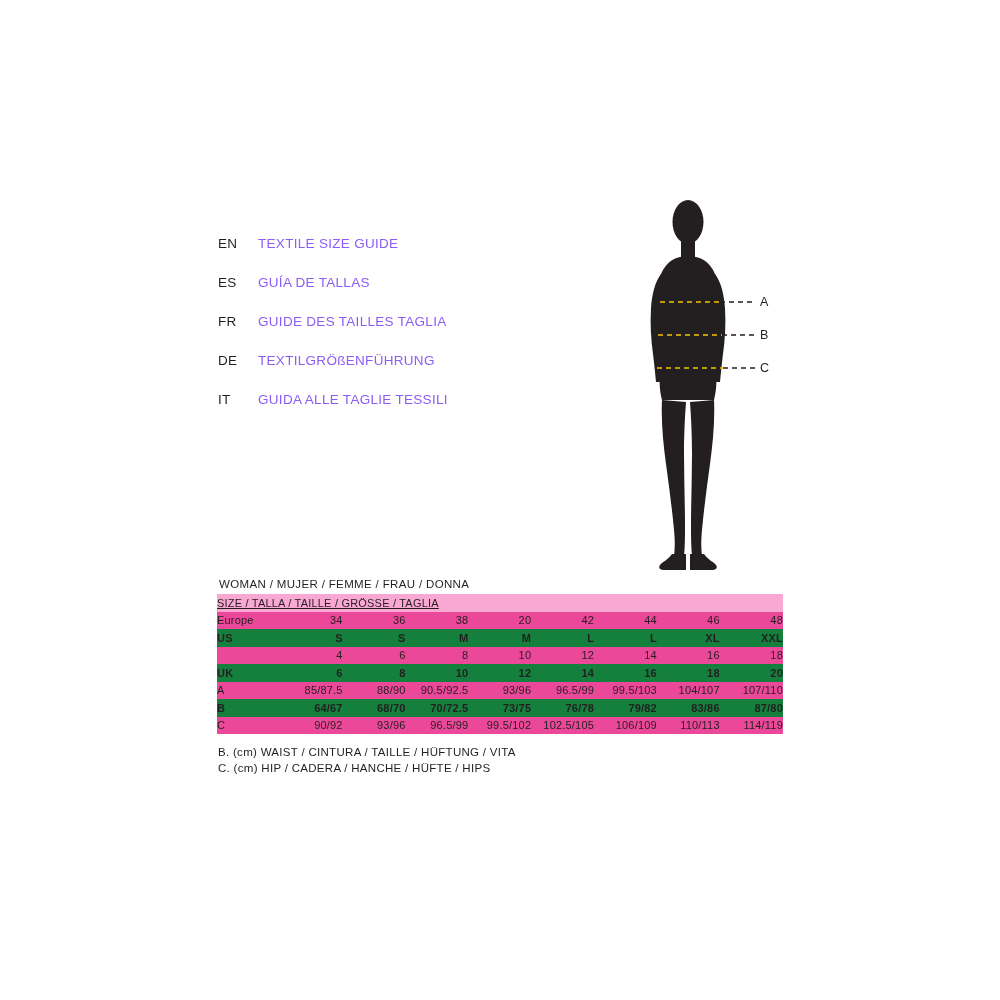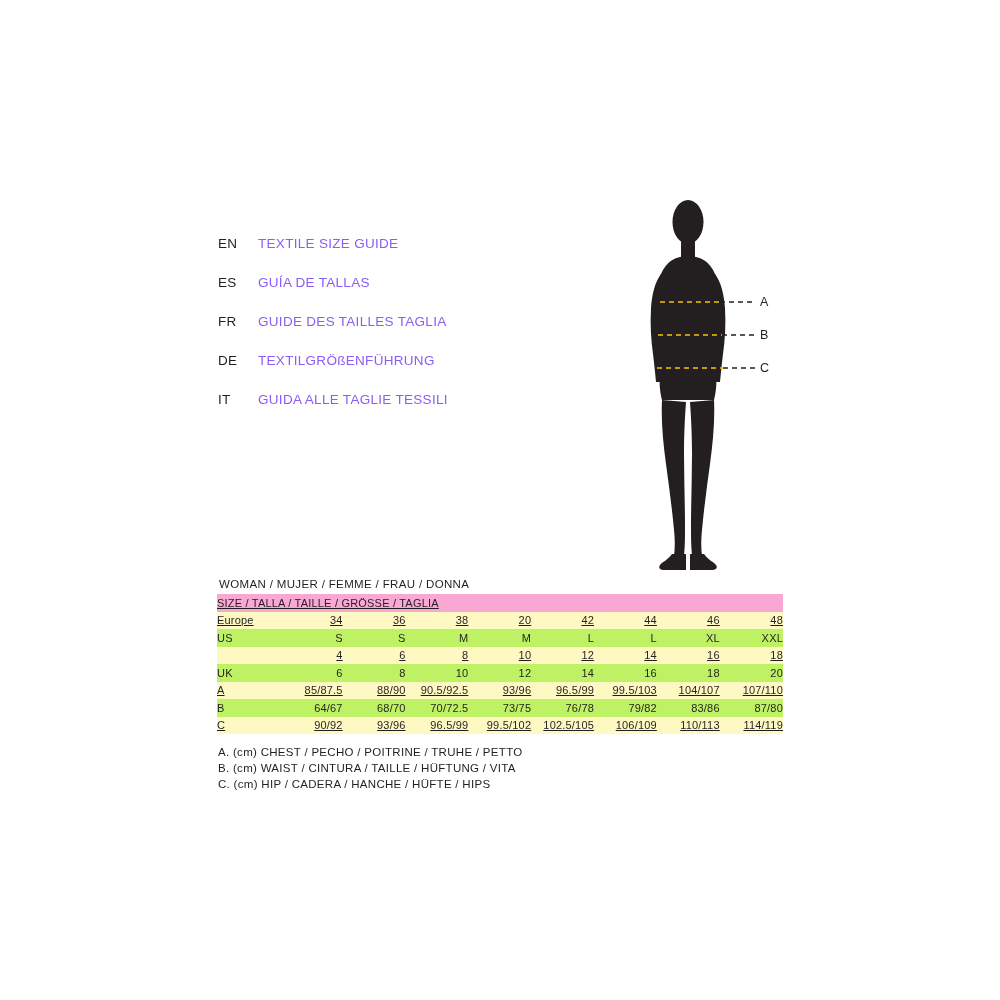--- a/index.html
+++ b/index.html
@@ -84,22 +84,22 @@
     padding: 0;
     letter-spacing: 0.2px;
   }
   .row-header-band td {
     background: #f9a8d4;
     font-size: 11px;
     padding-left: 4px;
     letter-spacing: 0.35px;
     text-decoration: underline;
   }
-  .row-alt td { background: #bef264; }
-  .row-plain td { background: #fef9c3; text-decoration: underline; }
+  .row-alt td { background: #15803d; font-weight: bold; }
+  .row-plain td { background: #ec4899; }
   td.lbl {
     width: 66px;
     padding-left: 4px;
     text-align: left;
   }
   td.val {
     text-align: right;
   }
 
   
@@ -295,16 +295,15 @@
         <td class="val">102.5/105</td>
         <td class="val">106/109</td>
         <td class="val">110/113</td>
         <td class="val">114/119</td>
       </tr>
     </tbody>
   </table>
 </div>
 
 <div id="legend">
-  <div class="legend-line">A. (cm) CHEST / PECHO / POITRINE / TRUHE / PETTO</div>
   <div class="legend-line">B. (cm) WAIST / CINTURA / TAILLE / HÜFTUNG / VITA</div>
   <div class="legend-line">C. (cm) HIP / CADERA / HANCHE / HÜFTE / HIPS</div>
 </div>
 
 </body></html>

